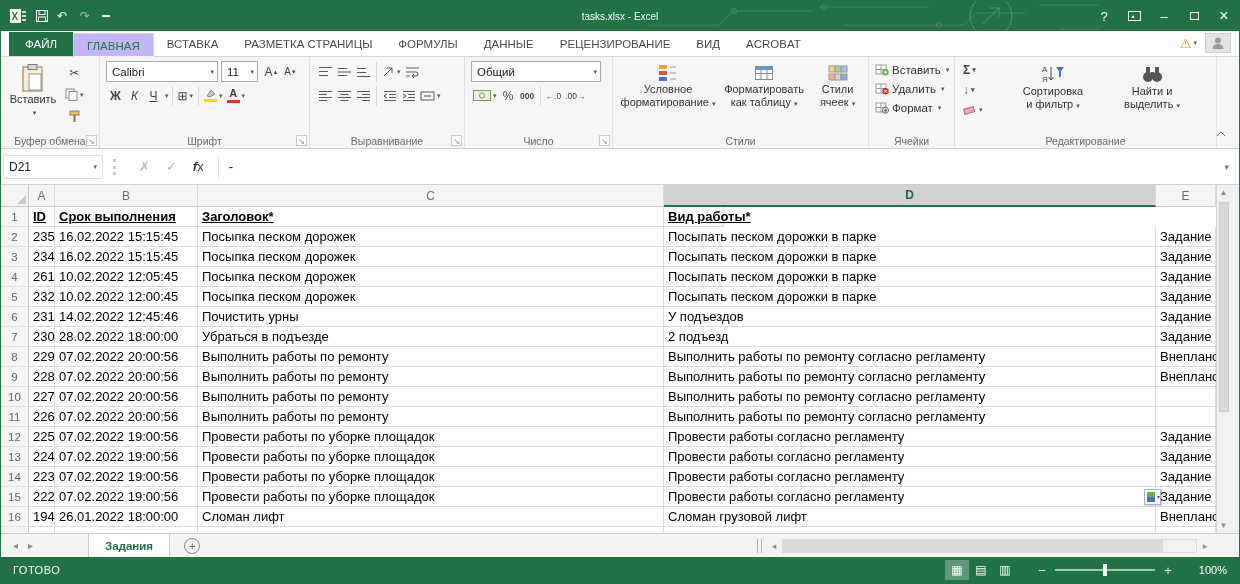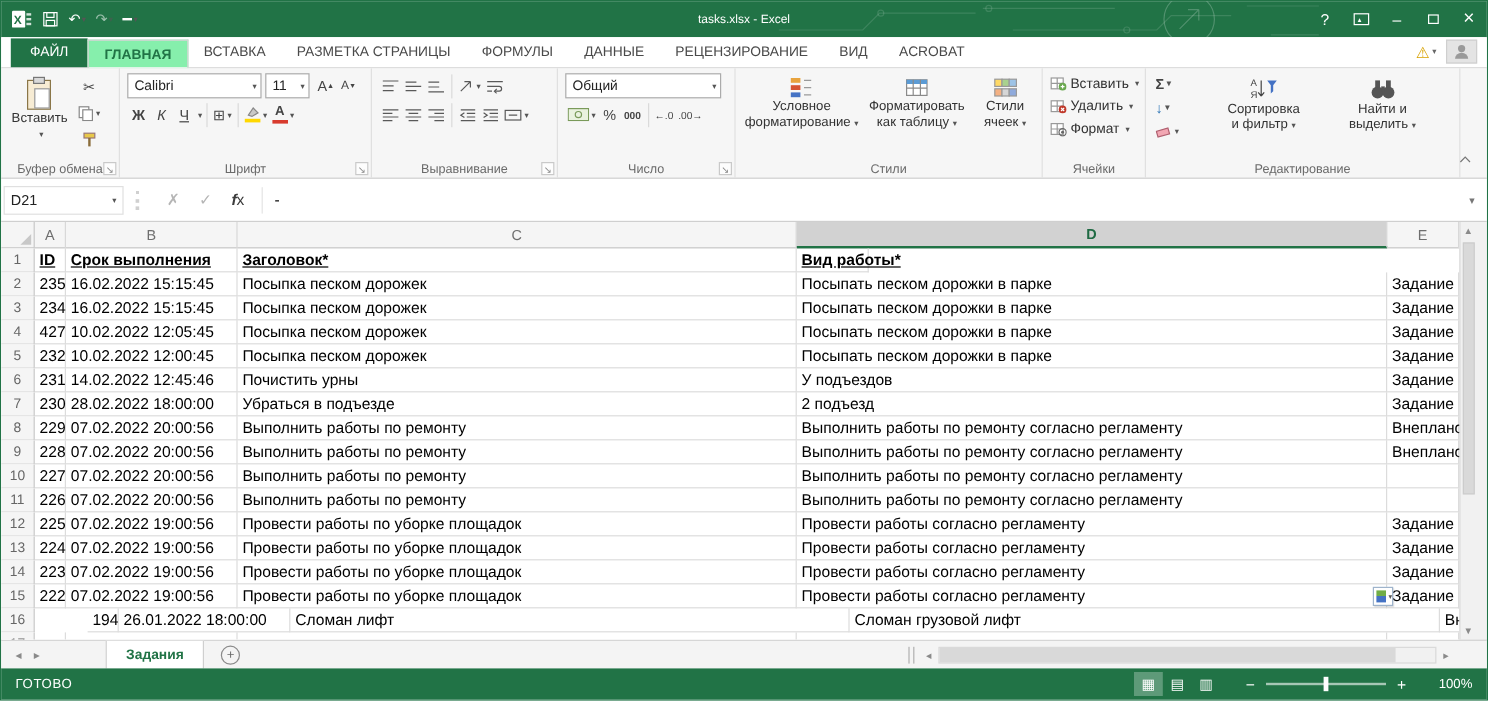--- a/index.html
+++ b/index.html
@@ -17,21 +17,21 @@
   .winctl{margin-left:auto;display:flex;z-index:2;}
   .winctl .wbtn{width:30px;height:30px;display:flex;align-items:center;justify-content:center;font-size:13px;color:#fff;}
   .maxbox{width:9px;height:8px;border:1px solid #fff;display:inline-block;}
   .ribopt{width:13px;height:10px;border:1px solid #fff;display:inline-block;position:relative;}
   .ribopt::after{content:"▴";position:absolute;font-size:6px;left:3px;top:0px;color:#fff;}
 
   
   .tabrow{height:26px;background:#fff;display:flex;align-items:flex-end;position:relative;border-bottom:1px solid #d5d5d5;flex:none;}
   .rtab{height:24px;line-height:24px;padding:0 13px;font-size:11.5px;color:#4a4a4a;white-space:nowrap;}
   .rtab.file{background:#217346;color:#fff;padding:0 16px;margin-left:8px;}
-  .rtab.active{background:#86efac;color:#217346;border:1px solid #d5d5d5;border-bottom:1px solid #f6f6f6;margin-bottom:-1px;font-weight:bold;}
+  .rtab.active{background:#c4b5fd;color:#217346;border:1px solid #d5d5d5;border-bottom:1px solid #f6f6f6;margin-bottom:-1px;}
   .tabrow-right{position:absolute;right:8px;bottom:3px;display:flex;align-items:center;gap:8px;}
   .warn{color:#d8a200;font-size:13px;display:flex;align-items:center;}
   .warn .dda{color:#666;font-size:7px;margin-left:2px;}
   .avatar{width:26px;height:20px;background:#e4e4e4;border:1px solid #cfcfcf;display:flex;align-items:center;justify-content:center;}
 
   
   .ribbon{height:92px;background:#f6f6f6;display:flex;position:relative;border-bottom:1px solid #d0d0d0;flex:none;}
   .rgroup{position:relative;height:100%;border-right:1px solid #e0e0e0;padding:3px 4px 16px 6px;flex:none;}
   .g-label{position:absolute;bottom:1px;left:0;right:0;text-align:center;font-size:10.5px;color:#6a6a6a;white-space:nowrap;}
   .launcher{position:absolute;right:2px;bottom:2px;width:11px;height:11px;color:#8a8a8a;font-size:8px;line-height:11px;text-align:center;border:1px solid #c9c9c9;background:#fdfdfd;}
@@ -529,21 +529,21 @@
           <div class="g-row">
             <div class="row-h">3</div>
             <div class="g-cell" style="width: 26px;">234</div>
             <div class="g-cell" style="width: 143px;">16.02.2022 15:15:45</div>
             <div class="g-cell" style="width: 466px;">Посыпка песком дорожек</div>
             <div class="g-cell" style="width: 492px;">Посыпать песком дорожки в парке</div>
             <div class="g-cell" style="width: 60px;">Задание</div>
           </div>
           <div class="g-row">
             <div class="row-h">4</div>
-            <div class="g-cell" style="width: 26px;">427</div>
+            <div class="g-cell" style="width: 26px;">261</div>
             <div class="g-cell" style="width: 143px;">10.02.2022 12:05:45</div>
             <div class="g-cell" style="width: 466px;">Посыпка песком дорожек</div>
             <div class="g-cell" style="width: 492px;">Посыпать песком дорожки в парке</div>
             <div class="g-cell" style="width: 60px;">Задание</div>
           </div>
           <div class="g-row">
             <div class="row-h">5</div>
             <div class="g-cell" style="width: 26px;">232</div>
             <div class="g-cell" style="width: 143px;">10.02.2022 12:00:45</div>
             <div class="g-cell" style="width: 466px;">Посыпка песком дорожек</div>
@@ -626,21 +626,21 @@
             <div class="row-h">15</div>
             <div class="g-cell" style="width: 26px;">222</div>
             <div class="g-cell" style="width: 143px;">07.02.2022 19:00:56</div>
             <div class="g-cell" style="width: 466px;">Провести работы по уборке площадок</div>
             <div class="g-cell" style="width: 492px;">Провести работы согласно регламенту</div>
             <div class="g-cell" style="width: 60px;">Задание</div>
             <span class="smart-tag"></span>
           </div>
           <div class="g-row">
             <div class="row-h">16</div>
-            <div class="g-cell" style="width: 26px; margin-left: 44px;">194</div>
+            <div class="g-cell" style="width: 26px;">194</div>
             <div class="g-cell" style="width: 143px;">26.01.2022 18:00:00</div>
             <div class="g-cell" style="width: 466px;">Сломан лифт</div>
             <div class="g-cell" style="width: 492px;">Сломан грузовой лифт</div>
             <div class="g-cell" style="width: 60px;">Внеплановый</div>
           </div>
           <div class="g-row">
             <div class="row-h">17</div>
             <div class="g-cell" style="width: 26px;"></div>
             <div class="g-cell" style="width: 143px;"></div>
             <div class="g-cell" style="width: 466px;"></div>

